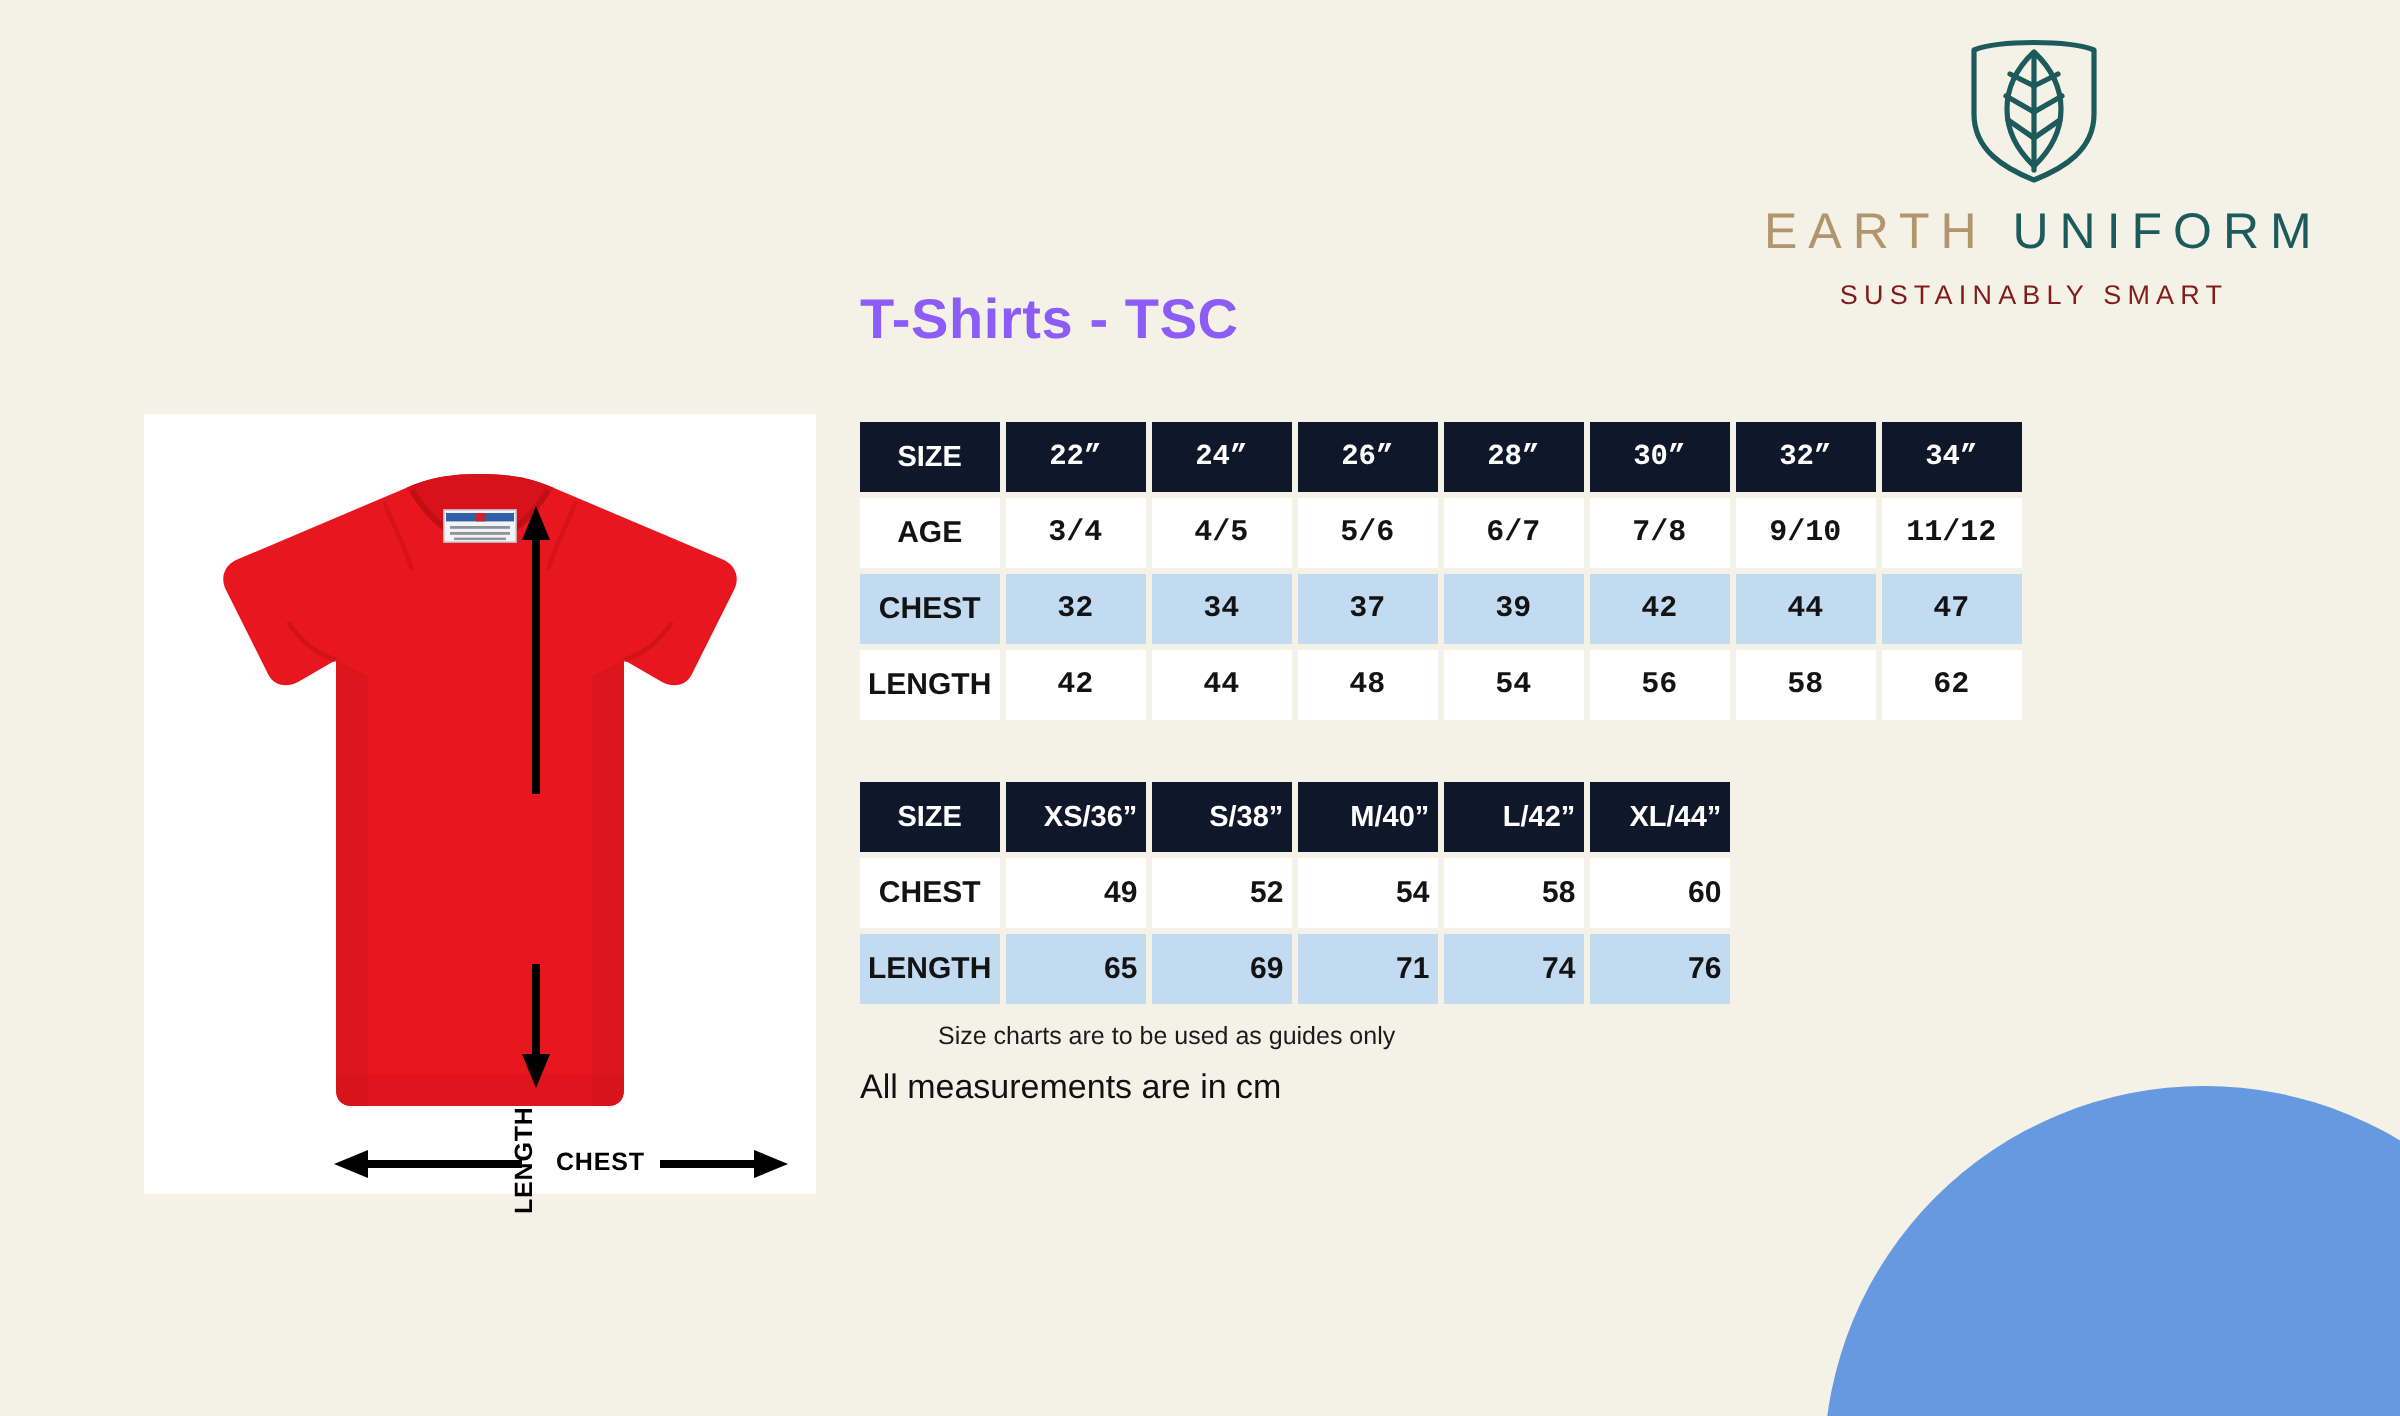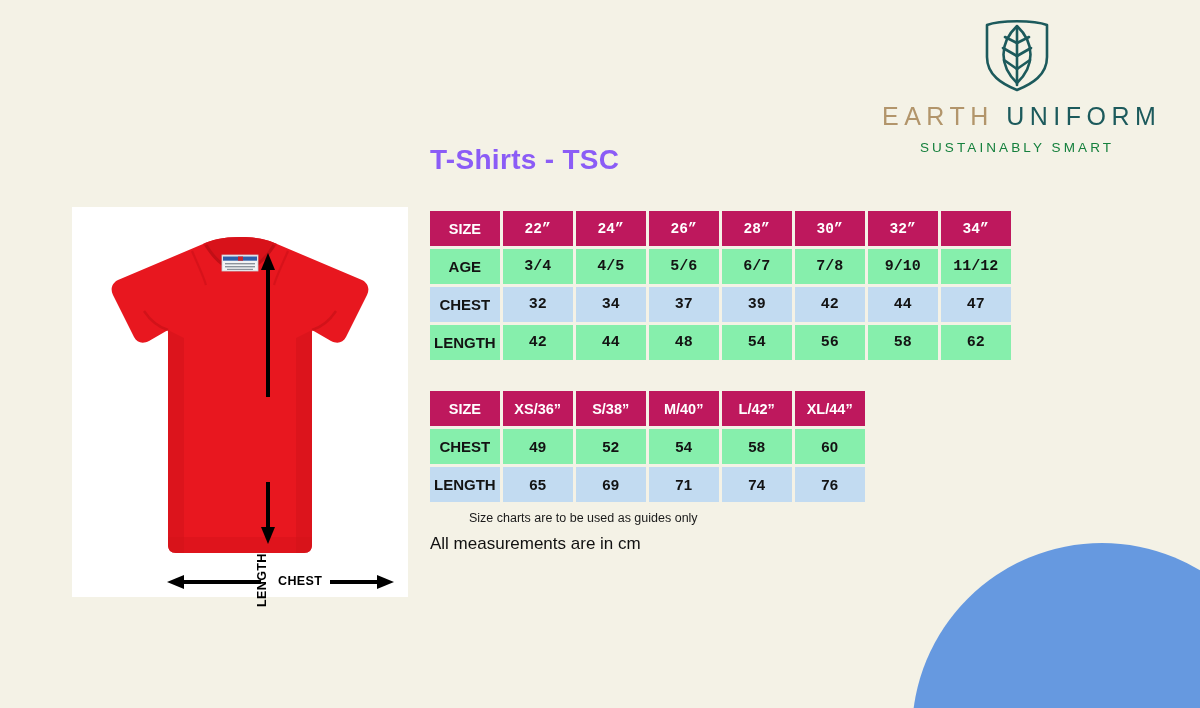--- a/index.html
+++ b/index.html
@@ -49,21 +49,21 @@
     letter-spacing: 5.5px;
     line-height: 1;
     white-space: nowrap;
   }
   #logo-wordmark .word-earth { color: #b2956b; }
   #logo-wordmark .word-uniform { color: #1c5a5c; }
   #logo-tagline {
     margin-top: 11px;
     font-size: 13.5px;
     letter-spacing: 3.1px;
-    color: #15803d;
+    color: #7f1d1d;
     white-space: nowrap;
   }
 
   
   #page-title {
     position: absolute;
     left: 430px;
     top: 144px;
     font-size: 28px;
     font-weight: bold;
@@ -118,41 +118,41 @@
   .size-table td {
     font-family: "Liberation Sans", sans-serif;
     font-weight: bold;
     text-align: center;
     vertical-align: middle;
     height: 35px;
     padding: 0 4px;
     white-space: nowrap;
   }
   .size-table thead th {
-    background: #be185d;
+    background: #0f172a;
     color: #ffffff;
     font-size: 14.5px;
   }
   .size-table tbody td,
   .size-table tbody th {
     color: #131313;
     font-size: 15px;
   }
-  .row-light td, .row-light th { background: #86efac; }
+  .row-light td, .row-light th { background: #ffffff; }
   .row-dark  td, .row-dark  th { background: #c2dbf1; }
 
   #table-kids th.col-label,
   #table-kids td.col-label { width: 67px; }
   #table-kids th.col-val,
   #table-kids td.col-val { width: 70px; font-family: Liberation Mono, monospace; }
 
   #table-adults th.col-label,
   #table-adults td.col-label { width: 67px; }
   #table-adults th.col-val,
-  #table-adults td.col-val { width: 70px; }
+  #table-adults td.col-val { width: 70px; text-align: right; }
 
   
   #notes {
     position: absolute;
     left: 430px;
     top: 508px;
     z-index: 2;
   }
   .note-small {
     font-size: 12.5px;

